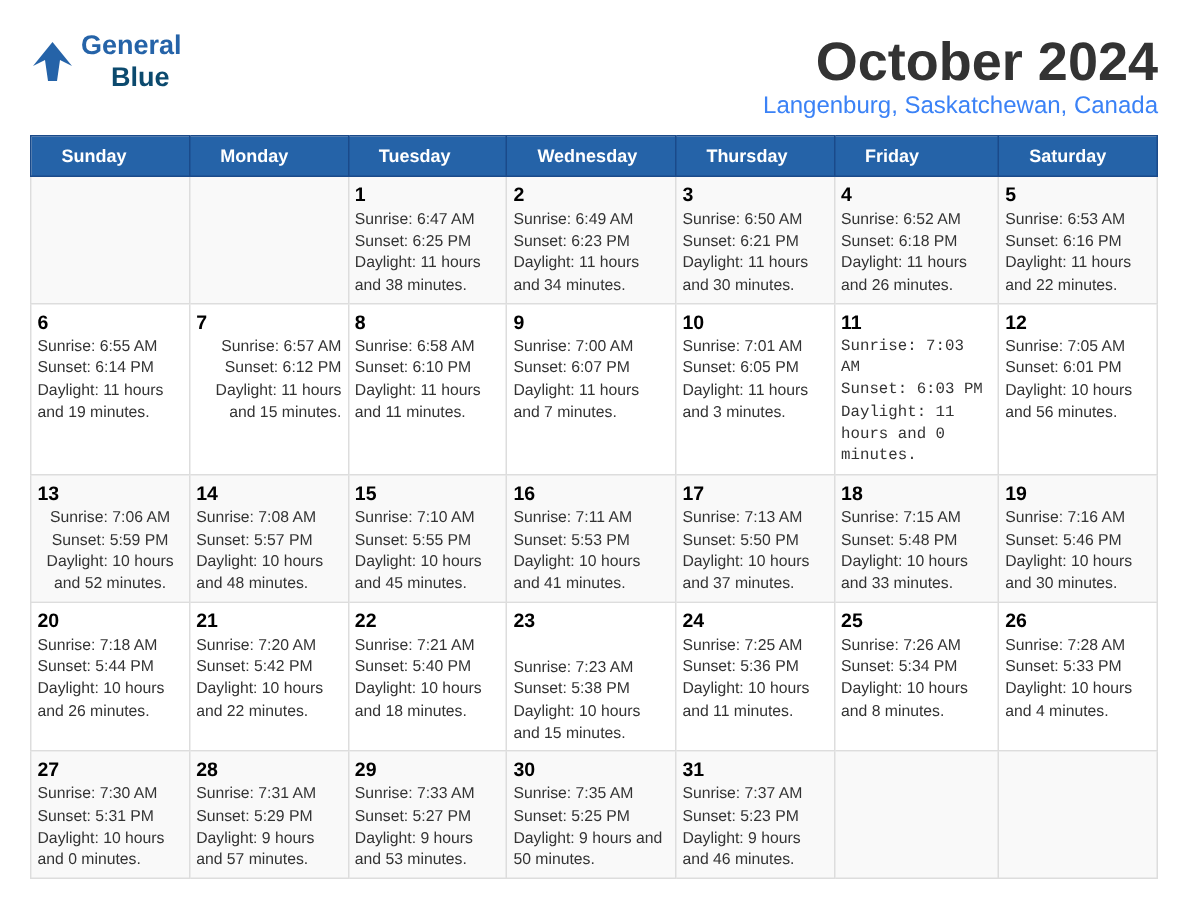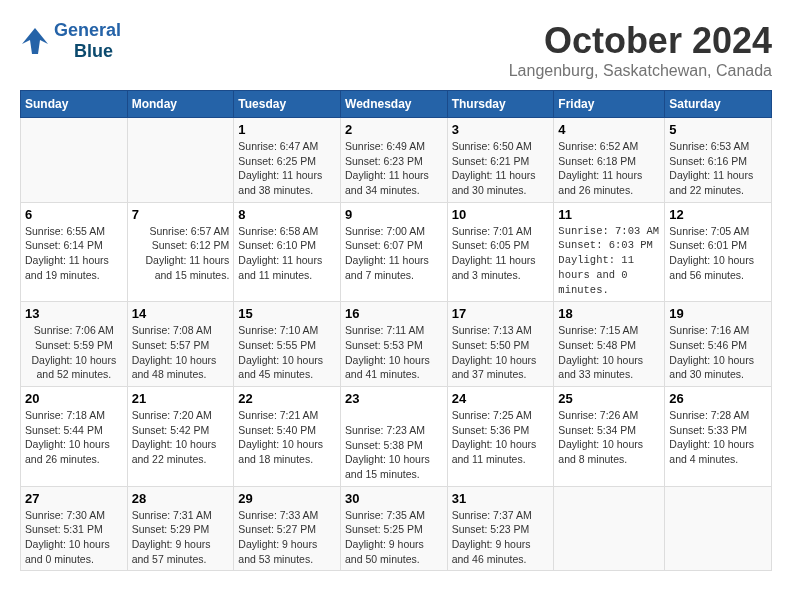--- a/index.html
+++ b/index.html
@@ -28,33 +28,33 @@
     .title-area {
       text-align: right;
     }
     .month-title {
       font-size: 36px;
       font-weight: bold;
       color: #333;
     }
     .location {
       font-size: 16px;
-      color: #737373;
+      color: #3b82f6;
     }
     table {
       width: 100%;
       border-collapse: collapse;
       font-size: 11px;
     }
     thead tr {
       background-color: #2563a8;
       color: #fff;
     }
     thead th {
-      padding: 6px 4px;
+      padding: 6px 20px;
       text-align: left;
       font-size: 12px;
       font-weight: 600;
       border: 1px solid #1a4a8a;
     }
     tbody tr {
       border-bottom: 1px solid #ccc;
     }
     tbody td {
       vertical-align: top;

